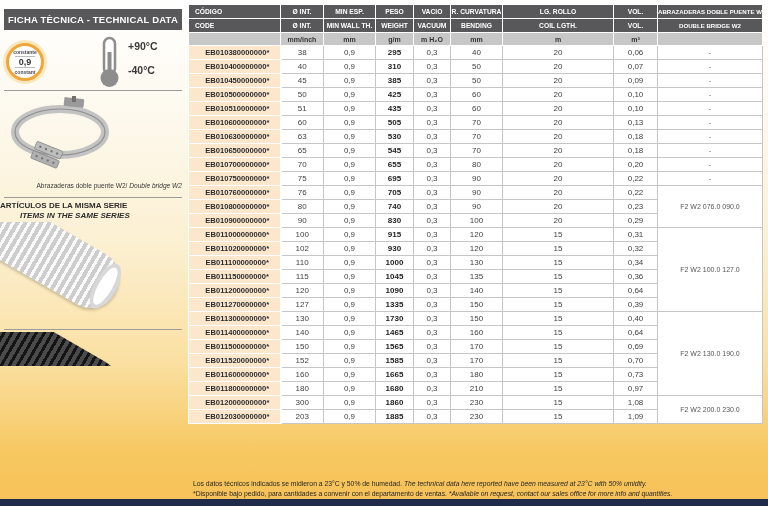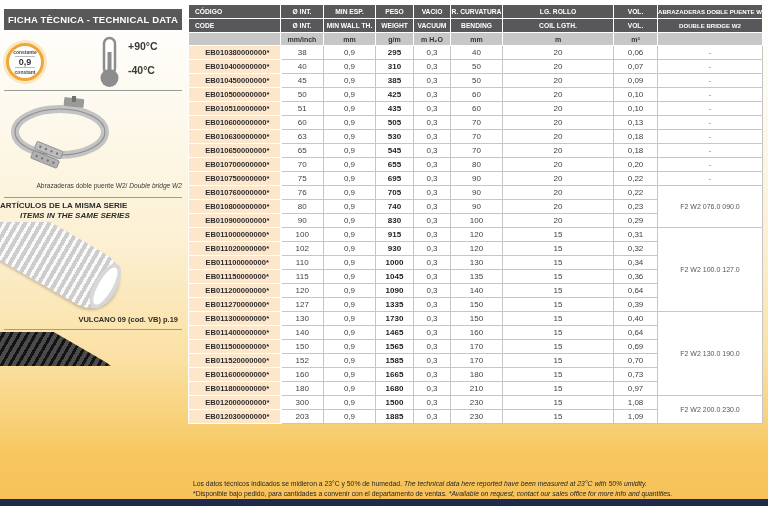--- a/index.html
+++ b/index.html
@@ -135,21 +135,20 @@
   <div class="series-head">
     <div>ARTÍCULOS DE LA MISMA SERIE</div>
     <div class="it">ITEMS IN THE SAME SERIES</div>
   </div>
 
   <div class="prod prod1">
     <div class="hose hose-white">
         <div class="cap"></div>
       </div>
   </div>
-  <div class="prod-cap cap1">VULCANO 09 (cod. VB) p.19</div>
 
   <div class="divider" style="top:329px"></div>
 
   <div class="prod prod2">
     <div class="hose hose-black">
         <div class="cap"></div>
       </div>
   </div>
   <div class="prod-cap cap2">VULCANO 15 EL (cod. EC) p.24</div>
 
@@ -465,21 +464,21 @@
           <td class="cell peso">1680</td>
           <td class="cell">0,3</td>
           <td class="cell">210</td>
           <td class="cell">15</td>
           <td class="cell">0,97</td>
         </tr>
         <tr>
           <td class="code">EB012000000000*</td>
           <td class="cell">300</td>
           <td class="cell">0,9</td>
-          <td class="cell peso">1500</td>
+          <td class="cell peso">1860</td>
           <td class="cell">0,3</td>
           <td class="cell">230</td>
           <td class="cell">15</td>
           <td class="cell">1,08</td>
           <td class="bridge" rowspan="2">F2 W2 200.0 230.0</td>
         </tr>
         <tr>
           <td class="code">EB012030000000*</td>
           <td class="cell">203</td>
           <td class="cell">0,9</td>

